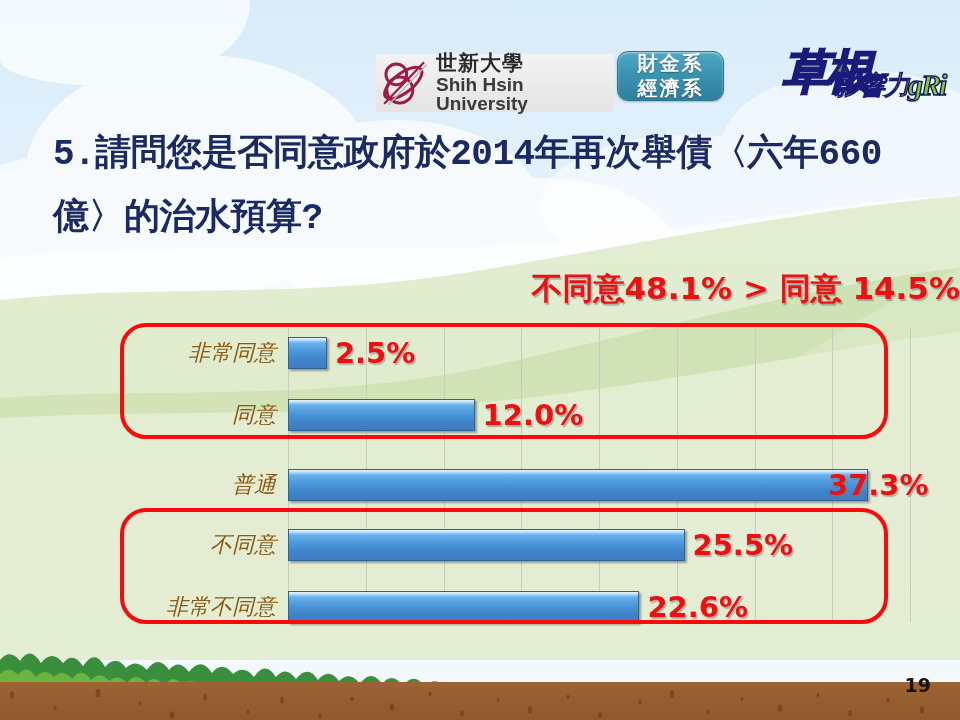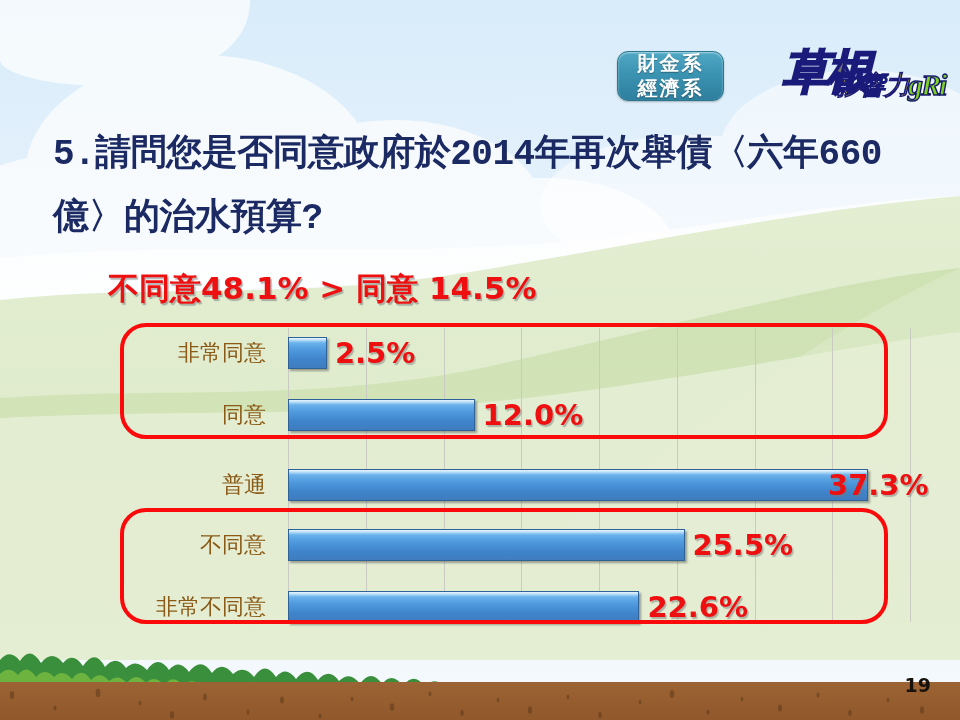--- a/index.html
+++ b/index.html
@@ -89,21 +89,21 @@
     font-family:Liberation Mono, monospace;
     font-size:36px; font-weight:bold;
     color:#1b2a63;
     line-height:1.78;
     letter-spacing:-0.5px;
   }
 
   
   .summary {
     position:absolute; left:0px; top:268px; width:960px;
-    text-align:left;
+    text-align:right;
     font-family:"DejaVu Sans",sans-serif;
     font-size:31px; font-weight:bold;
     color:#ee1010;
     letter-spacing:0px;
     text-shadow:1.5px 1.5px 1px rgba(120,120,120,.55);
     padding-left:108px;
   }
 
   
   .chart { position:absolute; left:120px; top:320px; width:790px; height:310px; }
@@ -113,26 +113,27 @@
   }
   .gridline {
     position:absolute; top:8px; width:1px; height:294px;
     background:#c9cbc2;
   }
 
   .row { position:absolute; left:0; width:790px; height:50px; }
   .cat-label {
     position:absolute; right:622px; top:0;
     width:150px; height:50px;
-    padding-right:22px;
+    padding-right:12px;
     display:flex; align-items:center; justify-content:flex-end;
     font-family:"DejaVu Sans",sans-serif;
     font-size:22px; font-weight:normal;
     color:#8a5a16;
     white-space:nowrap;
+    font-style:italic;
   }
   .bar-wrap { position:absolute; left:168px; top:0; height:50px; width:622px; }
   .bar {
     position:absolute; top:9px; left:0; height:32px;
     background:
       linear-gradient(to bottom,
         #9fd4f7 0%,
         #6fb7ee 12%,
         #4f99dd 40%,
         #3f84cb 72%,
@@ -268,20 +269,35 @@
       <ellipse cx="780" cy="708" rx="2.1" ry="3.6"></ellipse>
       <ellipse cx="818" cy="695" rx="1.5" ry="2.4"></ellipse>
       <ellipse cx="850" cy="713" rx="1.8" ry="3.0"></ellipse>
       <ellipse cx="888" cy="700" rx="1.4" ry="2.2"></ellipse>
       <ellipse cx="922" cy="710" rx="2.2" ry="3.8"></ellipse>
     </g>
   </svg>
 
   <div class="header">
 
+    <div class="shs-logo">
+      <svg class="shs-mark" viewBox="0 0 60 60">
+        <g fill="none" stroke="#9e1b46" stroke-width="3.4">
+          <circle cx="20" cy="20" r="12"></circle>
+          <circle cx="24" cy="38" r="15"></circle>
+          <ellipse cx="28" cy="30" rx="26" ry="11" transform="rotate(-38 28 30)"></ellipse>
+        </g>
+        <line x1="6" y1="54" x2="52" y2="6" stroke="#9e1b46" stroke-width="2.6"></line>
+        <line x1="11" y1="55" x2="55" y2="9" stroke="#b8b8b8" stroke-width="1.6"></line>
+      </svg>
+      <div class="shs-text">
+        <div class="shs-cn">世新大學</div>
+        <div class="shs-en">Shih Hsin University</div>
+      </div>
+    </div>
 
     <div class="dept-badge">
       <div class="dept-line">財金系</div>
       <div class="dept-line">經濟系</div>
     </div>
 
     <div class="gri-logo">
       <span class="gri-cao">草根</span>
       <span class="gri-ying">影響力</span>
       <span class="gri-word">gRi</span>

